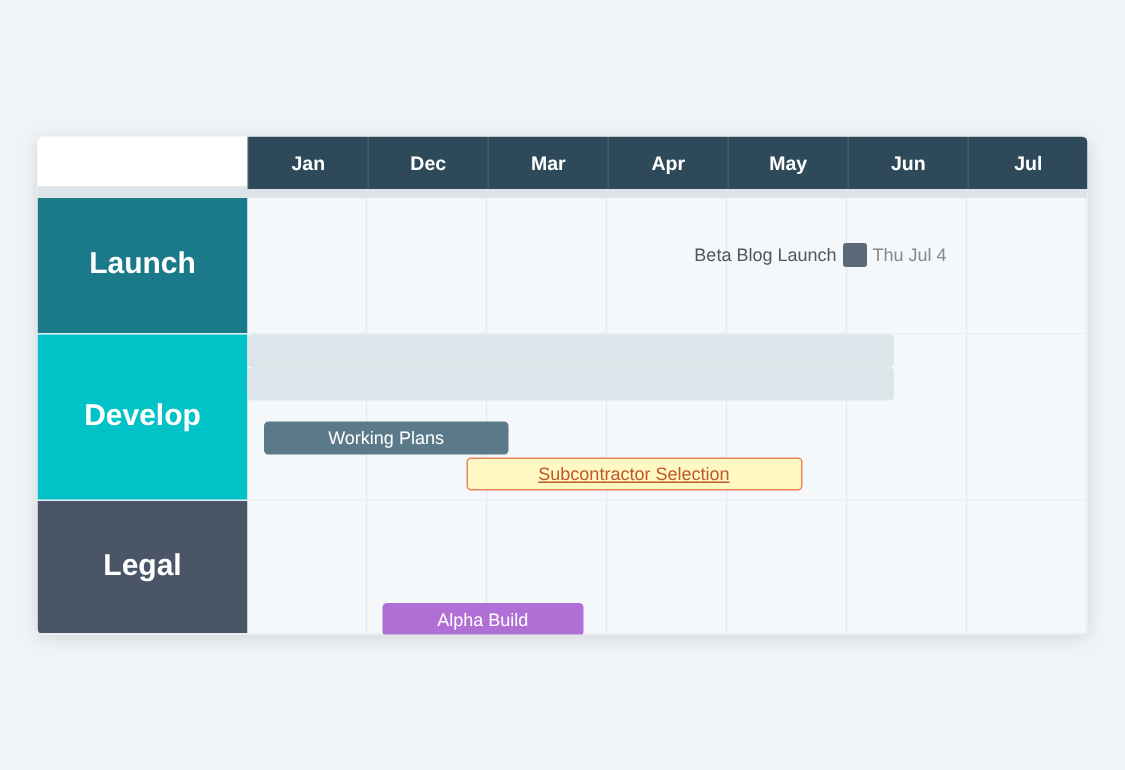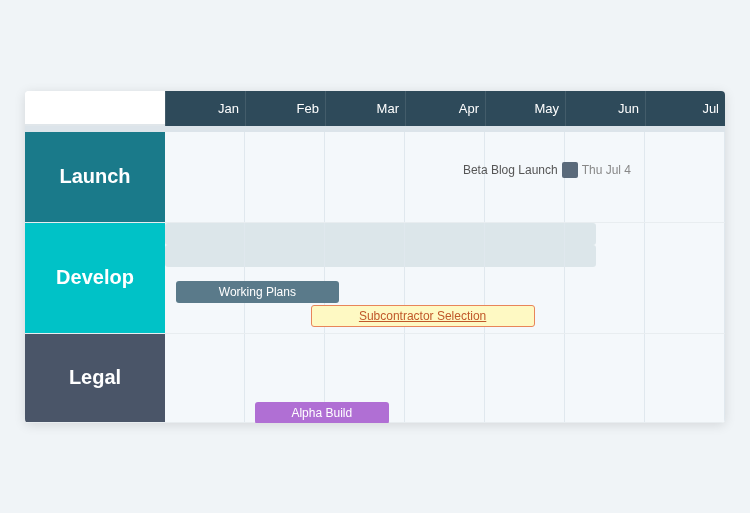--- a/index.html
+++ b/index.html
@@ -34,25 +34,25 @@
       background: #fff;
       border-bottom: 2px solid #e0e6ea;
     }
     .months-header {
       flex: 1;
       display: flex;
       background: #2e4a5a;
     }
     .month-cell {
       flex: 1;
-      text-align: right;
+      text-align: center;
       padding: 10px 6px;
       color: #fff;
       font-size: 13px;
-      font-weight: 400;
+      font-weight: 700;
       border-left: 1px solid rgba(255,255,255,0.1);
     }
     
     .grid-sep {
       height: 6px;
       background: #dce4ea;
     }
     
     .data-row {
       display: flex;
@@ -187,21 +187,21 @@
 </head>
 <body>
 
 <div class="chart-container">
   <div class="chart-inner">
 
     <div class="header-row">
       <div class="row-label-header"></div>
       <div class="months-header">
         <div class="month-cell">Jan</div>
-        <div class="month-cell">Feb</div>
+        <div class="month-cell">Dec</div>
         <div class="month-cell">Mar</div>
         <div class="month-cell">Apr</div>
         <div class="month-cell">May</div>
         <div class="month-cell">Jun</div>
         <div class="month-cell">Jul</div>
       </div>
     </div>
 
     <div class="grid-sep"></div>
 

